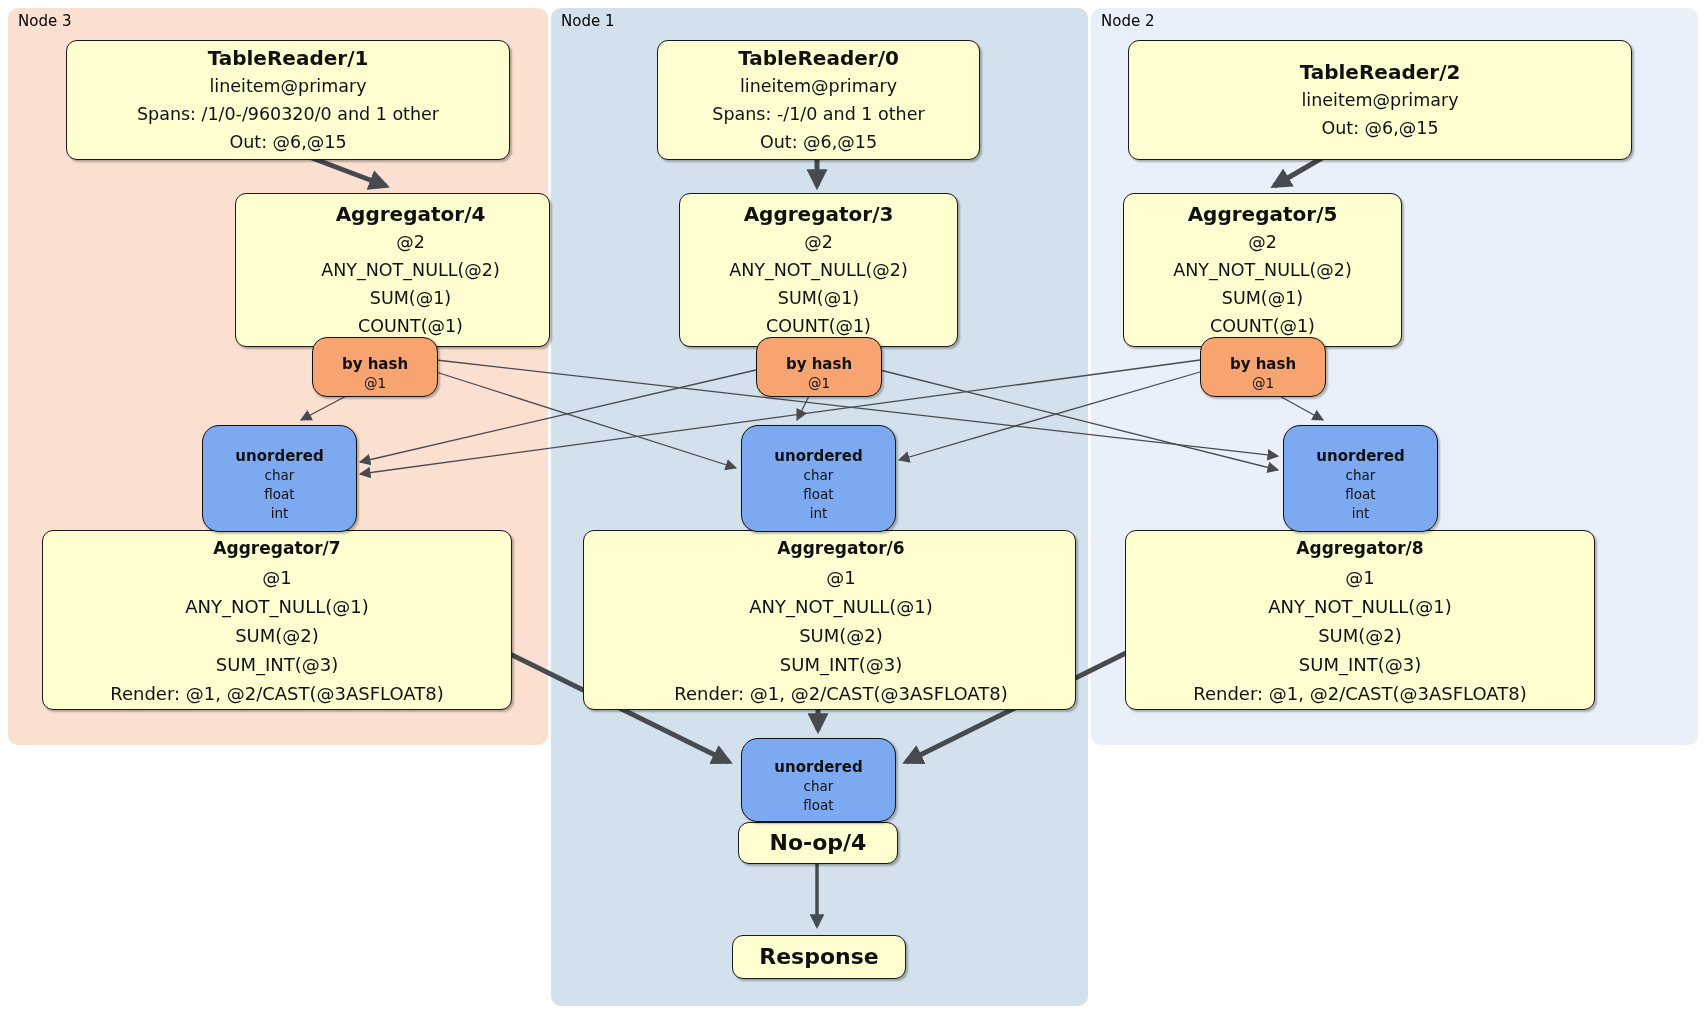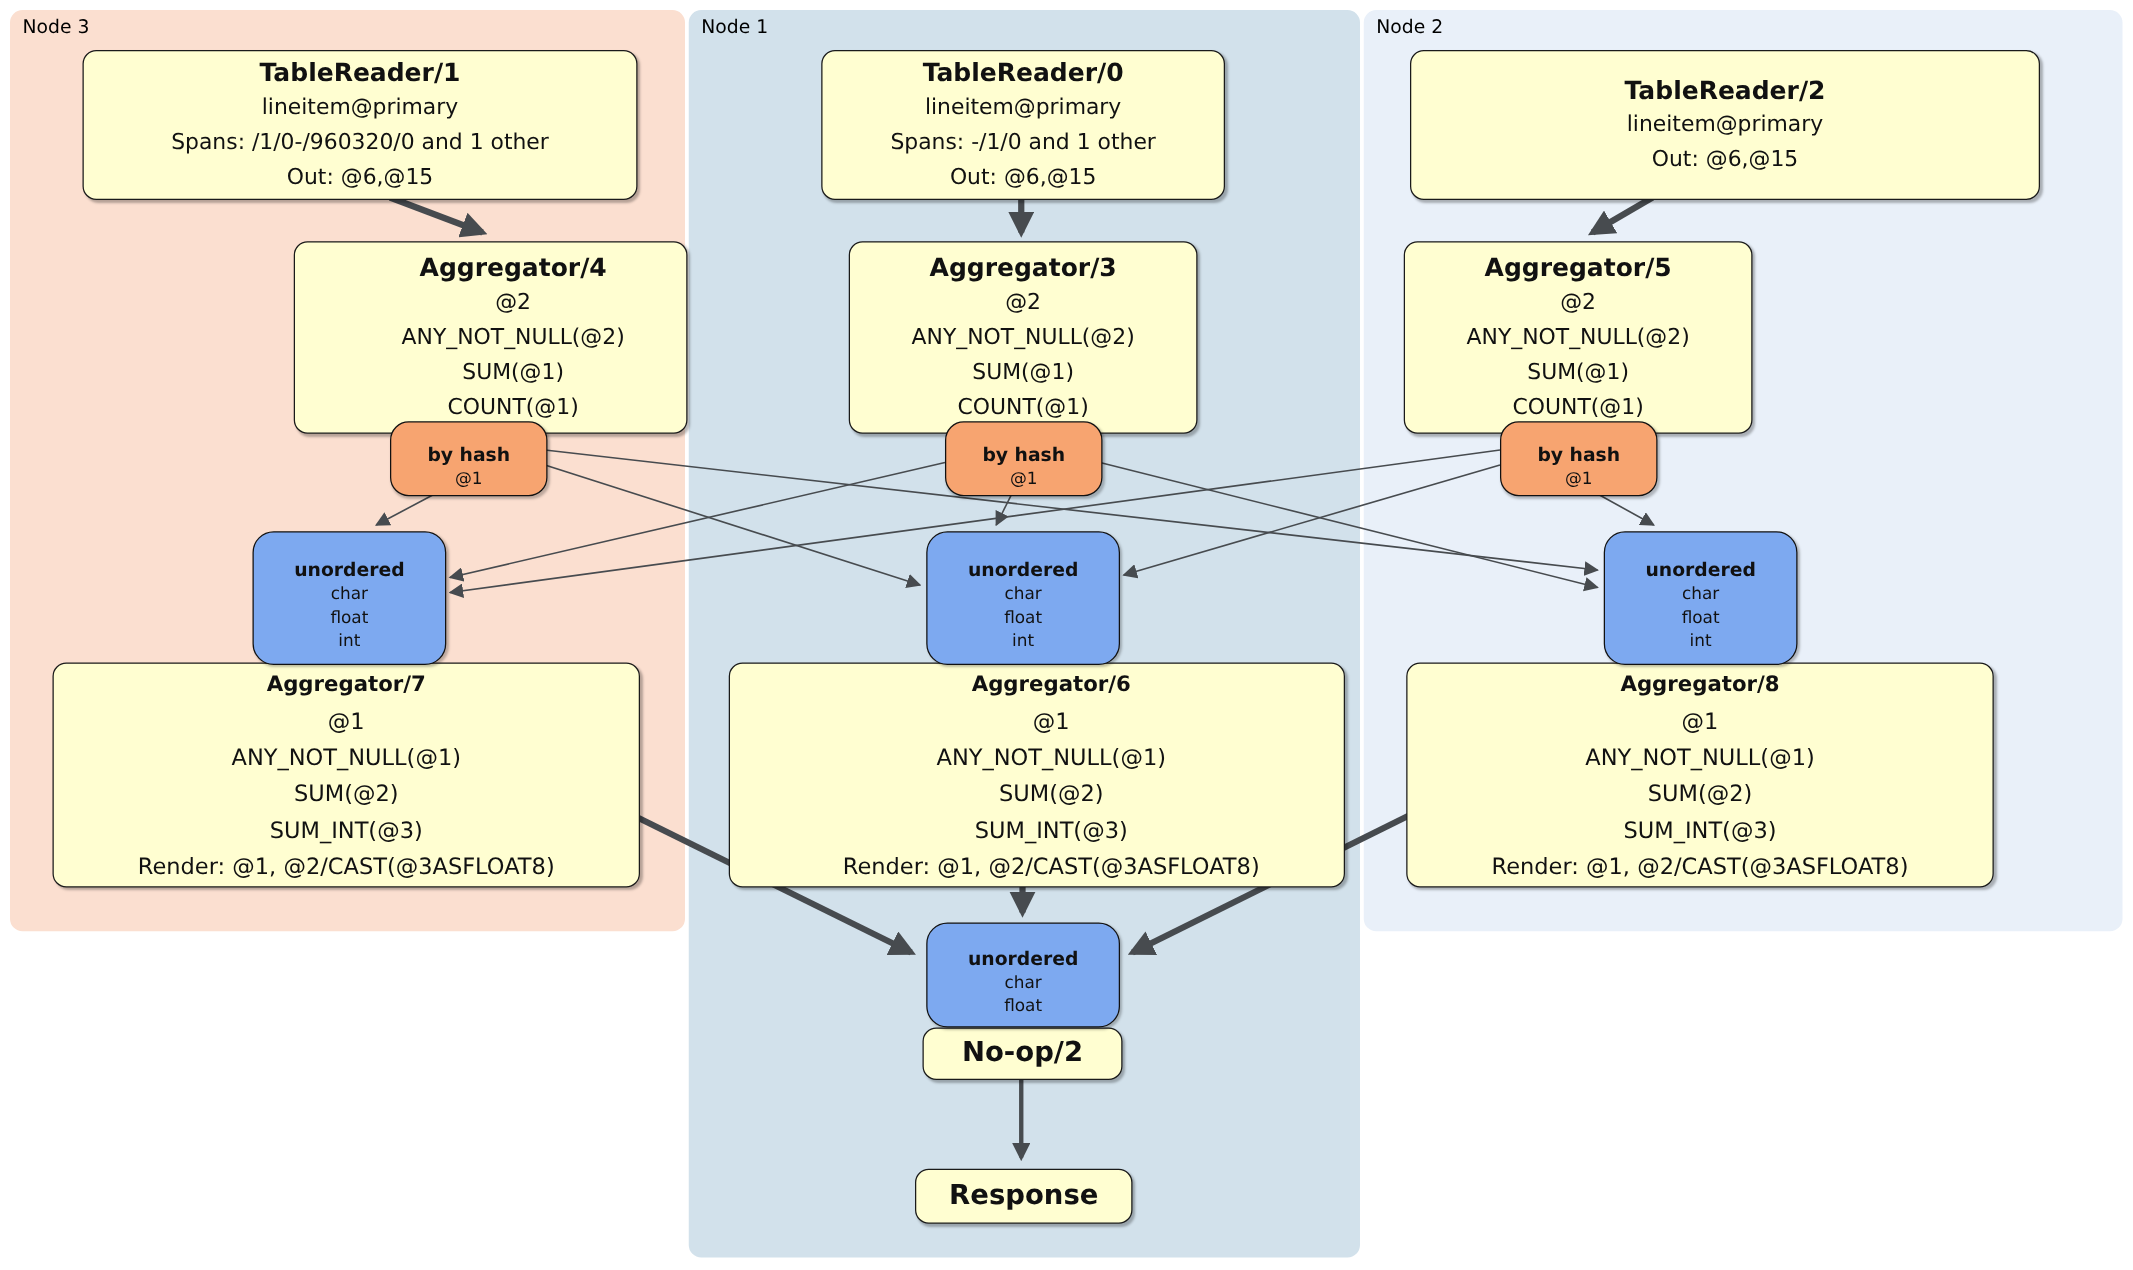--- a/index.html
+++ b/index.html
@@ -178,19 +178,19 @@
     <div class="op-line">Render: @1, @2/CAST(@3ASFLOAT8)</div>
   </div>
 
   <div class="badge badge-stream" style="left:741px;top:738px;width:153px;height:82px;">
     <div class="badge-title">unordered</div>
     <div class="badge-line">char</div>
     <div class="badge-line">float</div>
   </div>
 
   <div class="op-box mini" style="left:738px;top:822px;width:158px;height:40px;">
-    <div class="op-title">No-op/2</div>
+    <div class="op-title">No-op/4</div>
   </div>
   <div class="op-box mini" style="left:732px;top:935px;width:172px;height:42px;">
     <div class="op-title">Response</div>
   </div>
 
 </div>
 
 </body></html>

